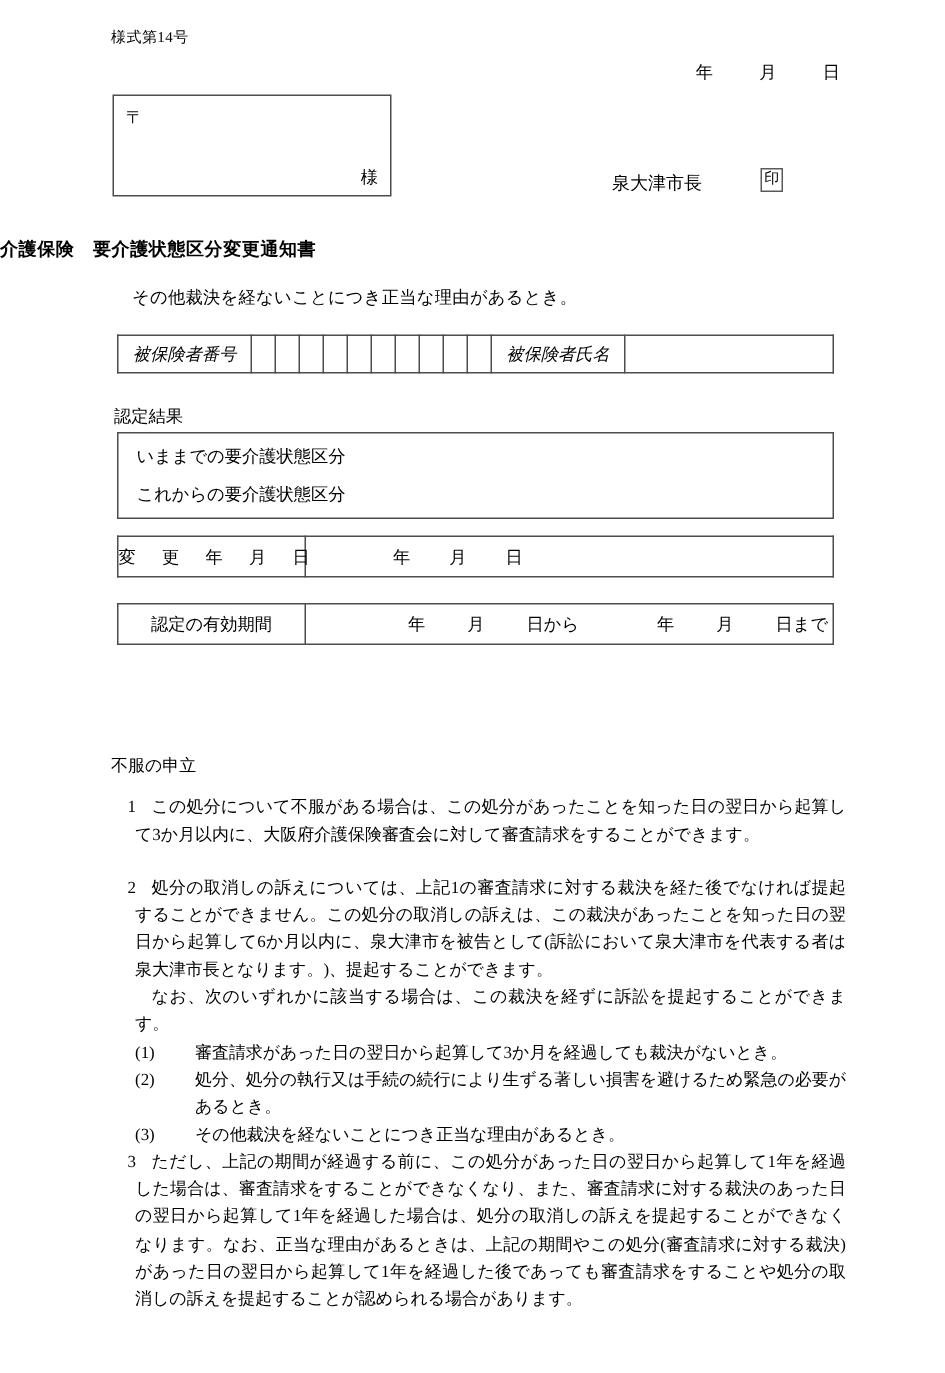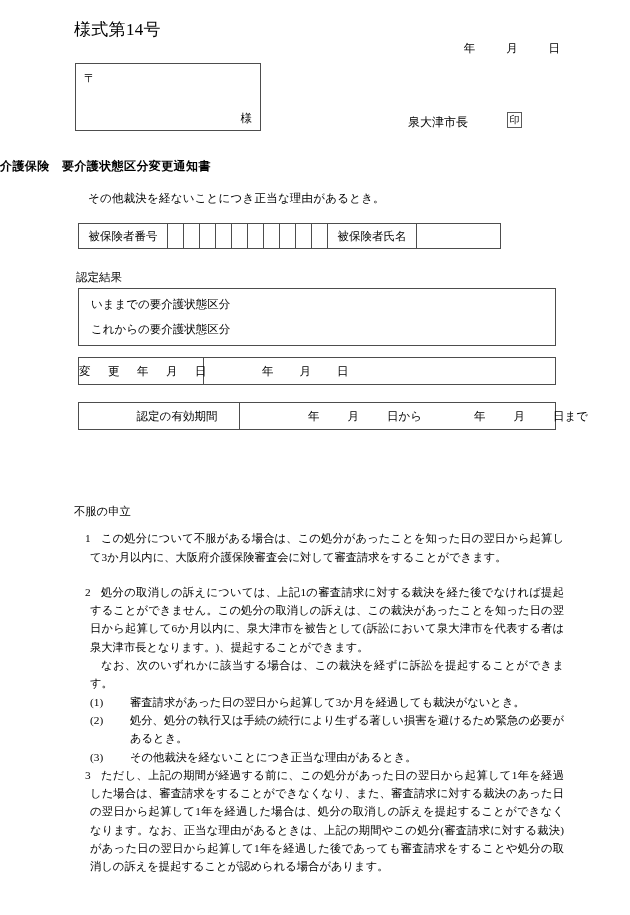--- a/index.html
+++ b/index.html
@@ -23,21 +23,21 @@
     height: 915px;
     box-sizing: border-box;
     padding: 0;
   }
 
   
   .form-code {
     position: absolute;
     left: 74px;
     top: 18px;
-    font-size: 17px;
+    font-size: 10px;
     letter-spacing: 0.3px;
     white-space: nowrap;
   }
   .date-line {
     position: absolute;
     right: 70px;
     top: 41px;
     font-size: 11.5px;
     white-space: nowrap;
   }
@@ -118,21 +118,22 @@
     padding: 0;
     text-align: center;
     vertical-align: middle;
     white-space: nowrap;
   }
 
   
   #insured-table {
     left: 78px;
     top: 223px;
-    width: 423px;
+    width: 478px;
+    font-style: italic;
   }
   #insured-table td.lbl { width: 88px; }
   #insured-table td.num { width: 15px; }
   #insured-table td.name-lbl { width: 88px; }
 
   
   .result-label {
     position: absolute;
     left: 76px;
     top: 270px;
@@ -167,21 +168,21 @@
   #change-table td.val { text-align: left; padding-left: 0; }
   .inline-date span { padding-right: 26px; }
 
   
   #period-table {
     left: 78px;
     top: 402px;
     width: 478px;
   }
   #period-table td { height: 26px; }
-  #period-table td.lbl { width: 124px; padding-left: 36px; }
+  #period-table td.lbl { width: 124px; }
   #period-table td.val { text-align: left; }
   .period-inner {
     display: block;
     padding-left: 68px;
     white-space: nowrap;
   }
   .period-inner .y { padding-right: 28px; }
   .period-inner .m { padding-right: 28px; }
   .period-inner .d1 { padding-right: 52px; }
   .period-inner .y2 { padding-right: 28px; }

